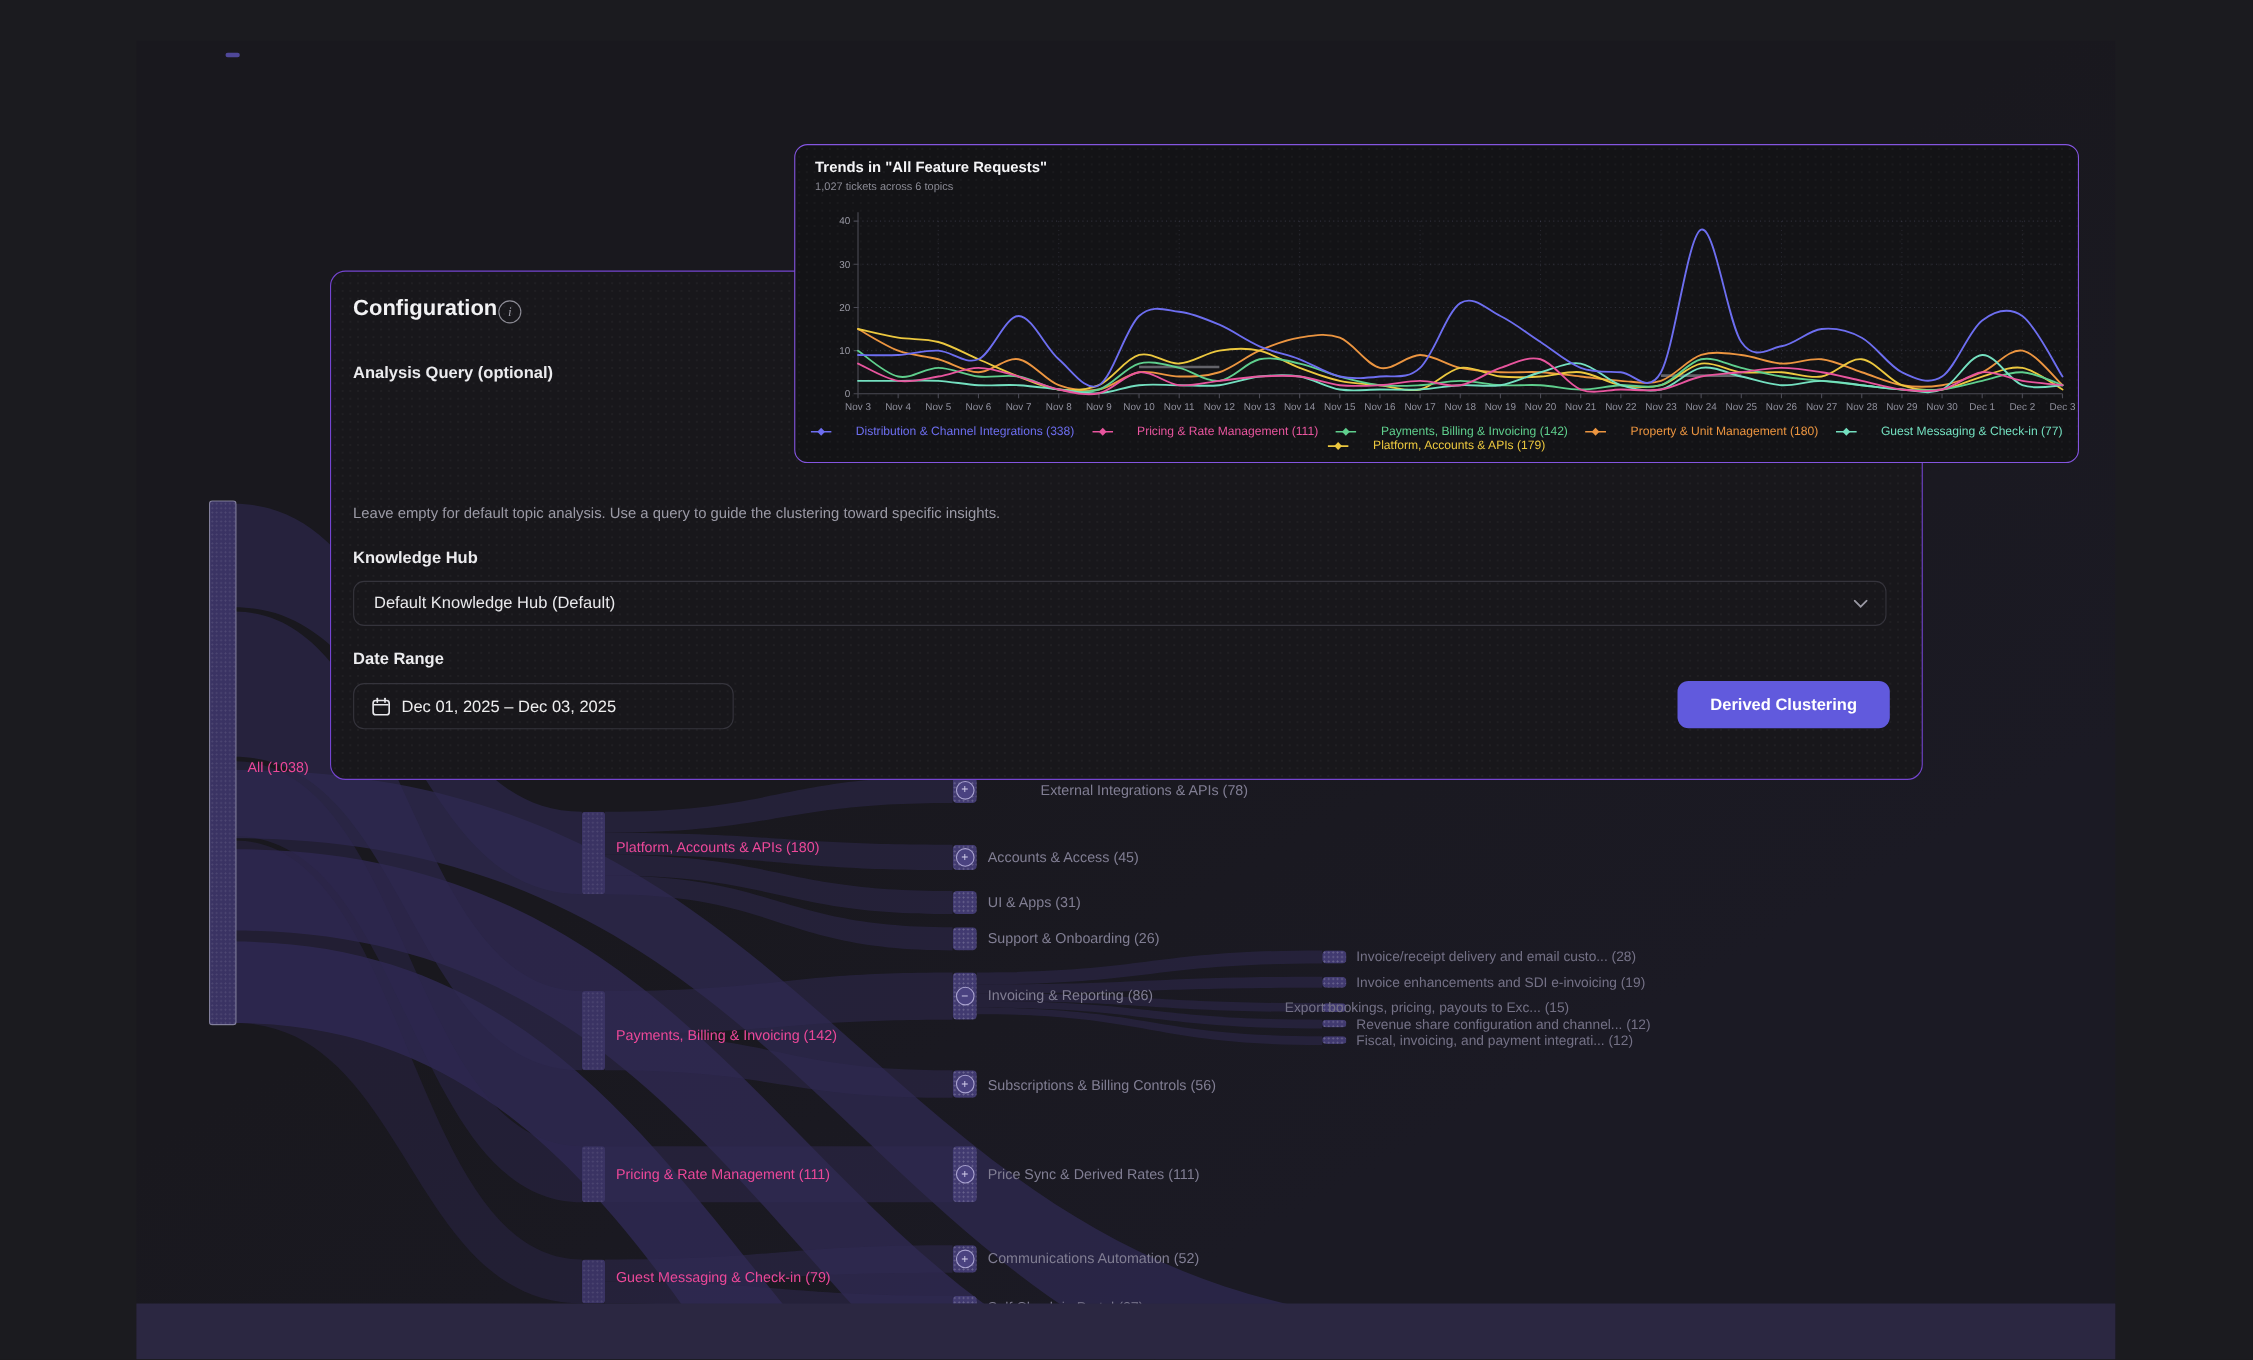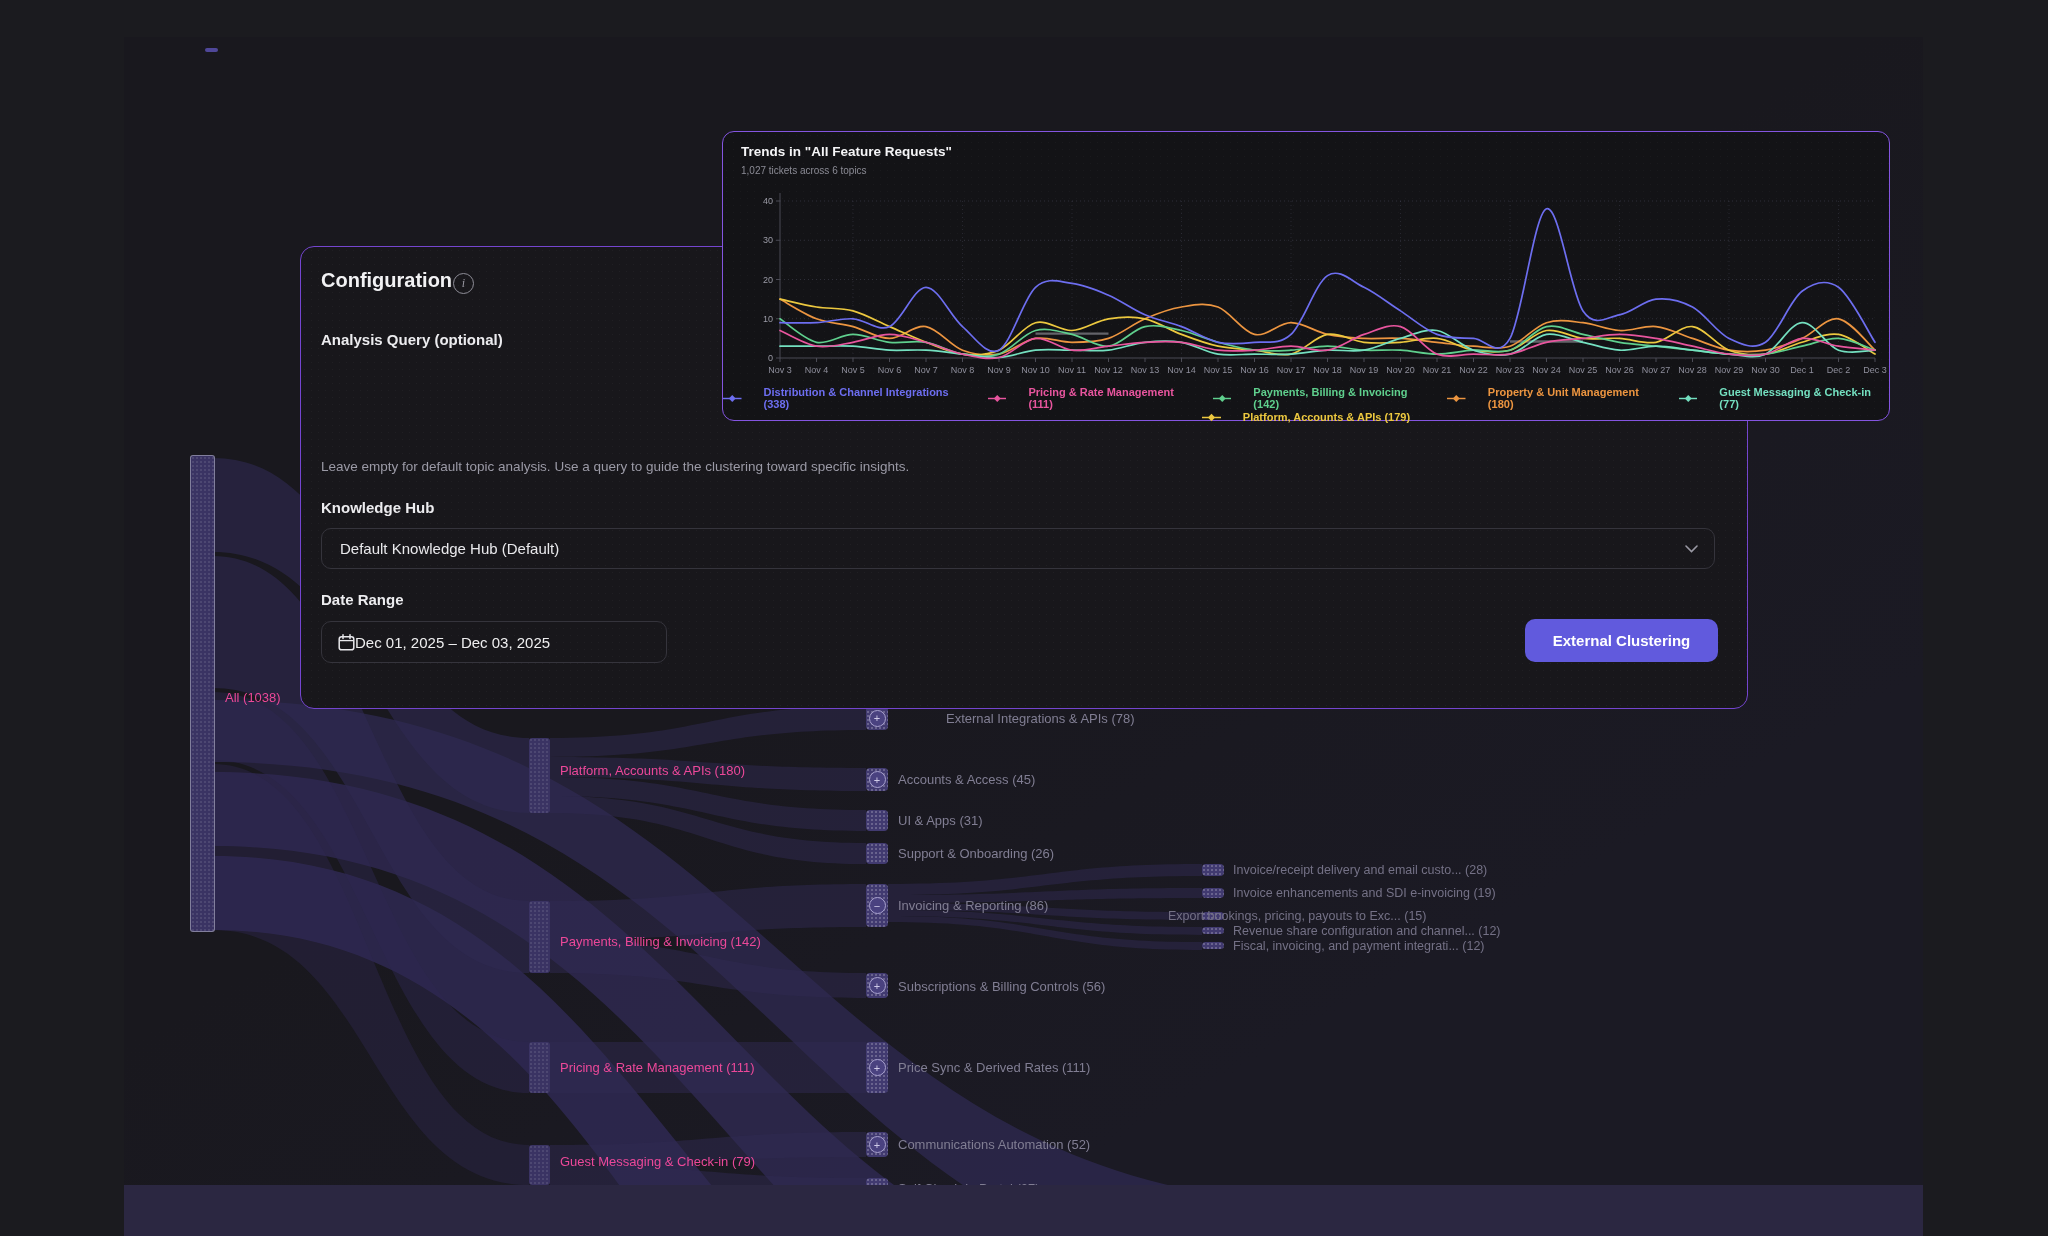--- a/index.html
+++ b/index.html
@@ -34,34 +34,34 @@
   #aq-label{top:84px;}
   #aq-textarea{position:absolute;left:20px;top:112px;width:1360px;height:62px;background:transparent;border:1px solid #35343c;
     border-radius:10px;color:#e9e9ec;font-size:15px;font-family:"Liberation Sans",sans-serif;padding:16px 18px;resize:none;outline:none;}
   #aq-helper{position:absolute;left:20px;top:212px;color:#9b9aa6;font-size:13.5px;}
   #kh-label{top:252px;}
   #kh-select{position:absolute;left:20px;top:281px;width:1394px;height:41px;border:1px solid #35343c;border-radius:10px;
     display:flex;align-items:center;color:#e9e9ec;font-size:15px;padding:0 18px;box-sizing:border-box;cursor:pointer;}
   #kh-chevron{position:absolute;right:16px;top:16px;}
   #dr-label{top:344px;}
   #date-btn{position:absolute;left:20px;top:374px;width:346px;height:42px;border:1px solid #35343c;border-radius:10px;
-    display:flex;align-items:center;color:#eeeeef;font-size:15px;padding:0 16px;box-sizing:border-box;cursor:pointer;}
+    display:flex;align-items:center;gap:10px;color:#eeeeef;font-size:15px;padding:0 16px;box-sizing:border-box;cursor:pointer;}
   #generate-btn{position:absolute;left:1224px;top:372px;width:193px;height:43px;background:#615add;border:none;border-radius:10px;
     color:#ffffff;font-size:15px;font-weight:600;font-family:"Liberation Sans",sans-serif;cursor:pointer;}
 
   
   #chart-panel{position:absolute;left:722px;top:131px;width:1168px;height:290px;background:#131316;
     border:1px solid #8455e0;border-radius:12px;z-index:20;box-sizing:border-box;
     background-image:radial-gradient(rgba(255,255,255,0.03) 0.8px,transparent 1px);background-size:7px 7px;}
   #chart-title{position:absolute;left:18px;top:12px;color:#f5f5f7;font-size:13.5px;font-weight:bold;}
   #chart-subtitle{position:absolute;left:18px;top:33px;color:#8b8b95;font-size:10px;}
   #trend-svg{position:absolute;left:0;top:0;}
   #legend{position:absolute;left:0;top:254px;width:100%;display:flex;flex-direction:column;align-items:center;gap:1px;}
   .legend-row{display:flex;gap:16px;justify-content:center;}
-  .legend-item{display:flex;align-items:center;gap:22px;font-size:11px;font-weight:700;cursor:pointer;}
+  .legend-item{display:flex;align-items:center;gap:22px;font-size:11px;font-weight:400;cursor:pointer;}
 </style>
 </head>
 <body>
 
 <div id="stage">
   <div id="canvas"></div>
   <div id="top-dash"></div>
   <svg id="flow-svg" width="2048" height="1236">
       <path d="M213,700 C781.5,700 781.5,1205 1350,1205 L1350,1300 C781.5,1300 781.5,762 213,762 Z" fill="#2f2952" opacity="0.75"></path>
       <path d="M213,772 C731.5,772 731.5,1300 1250,1300 L1250,1430 C731.5,1430 731.5,846 213,846 Z" fill="#2f2952" opacity="0.8"></path>
@@ -157,21 +157,21 @@
     <div class="cfg-label" id="dr-label">Date Range</div>
     <div id="date-btn">
       <svg width="17" height="17" viewBox="0 0 17 17">
         <rect x="1.2" y="2.8" width="14.6" height="13" rx="2.4" fill="none" stroke="#e8e8ec" stroke-width="1.5"></rect>
         <line x1="5" y1="0.8" x2="5" y2="4.4" stroke="#e8e8ec" stroke-width="1.5" stroke-linecap="round"></line>
         <line x1="12" y1="0.8" x2="12" y2="4.4" stroke="#e8e8ec" stroke-width="1.5" stroke-linecap="round"></line>
         <line x1="1.8" y1="6.6" x2="15.2" y2="6.6" stroke="#e8e8ec" stroke-width="1.3"></line>
       </svg>
       <span>Dec 01, 2025 – Dec 03, 2025</span>
     </div>
-    <button id="generate-btn">External Clustering</button>
+    <button id="generate-btn">Derived Clustering</button>
   </div>
 
   <div id="chart-panel">
     <div id="chart-title">Trends in "All Feature Requests"</div>
     <div id="chart-subtitle">1,027 tickets across 6 topics</div>
     <svg id="trend-svg" width="1168" height="290" viewBox="0 0 1168 290">
         <line x1="57" y1="186.75" x2="1152" y2="186.75" stroke="rgba(150,150,185,0.22)" stroke-width="1" stroke-dasharray="1 3"></line>
         <line x1="57" y1="147.5" x2="1152" y2="147.5" stroke="rgba(150,150,185,0.22)" stroke-width="1" stroke-dasharray="1 3"></line>
         <line x1="57" y1="108.25" x2="1152" y2="108.25" stroke="rgba(150,150,185,0.22)" stroke-width="1" stroke-dasharray="1 3"></line>
         <line x1="57" y1="69" x2="1152" y2="69" stroke="rgba(150,150,185,0.22)" stroke-width="1" stroke-dasharray="1 3"></line>

